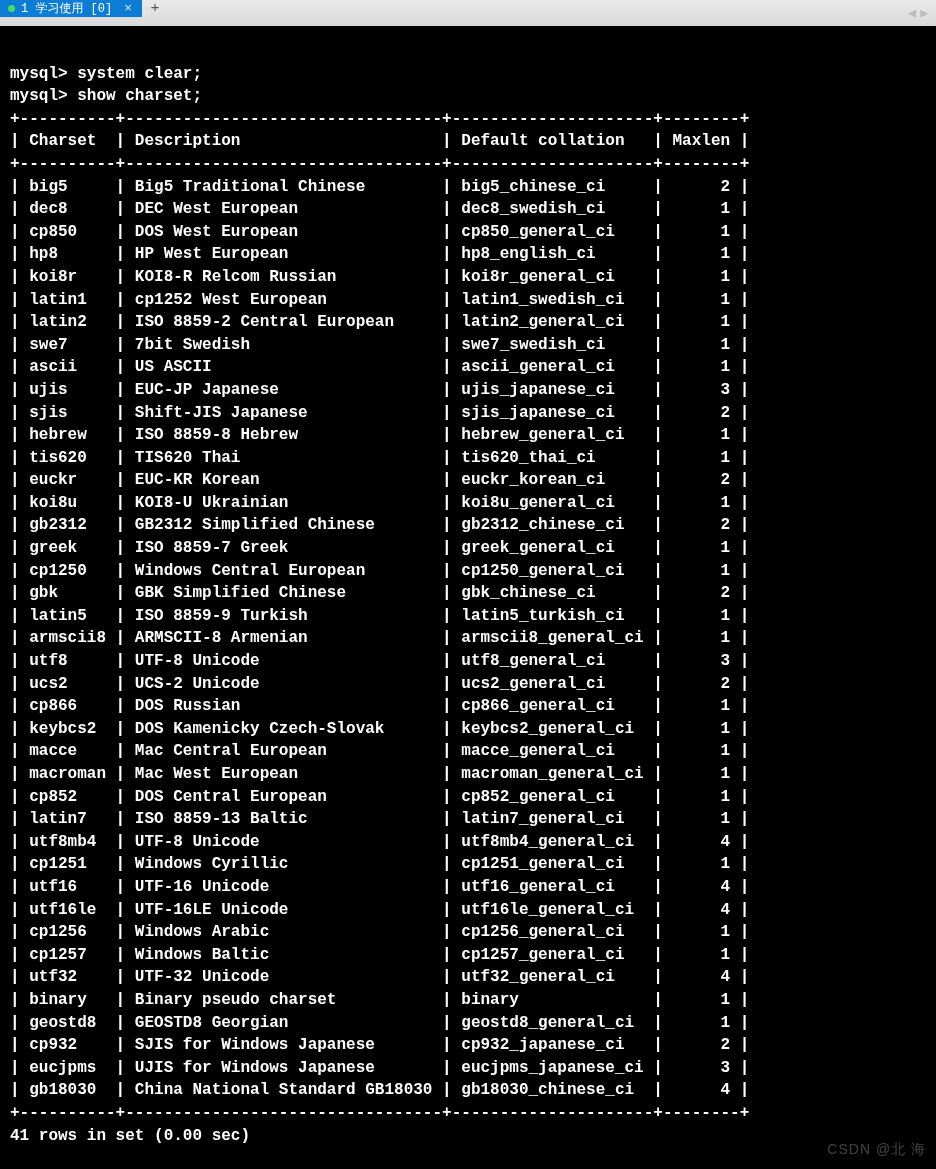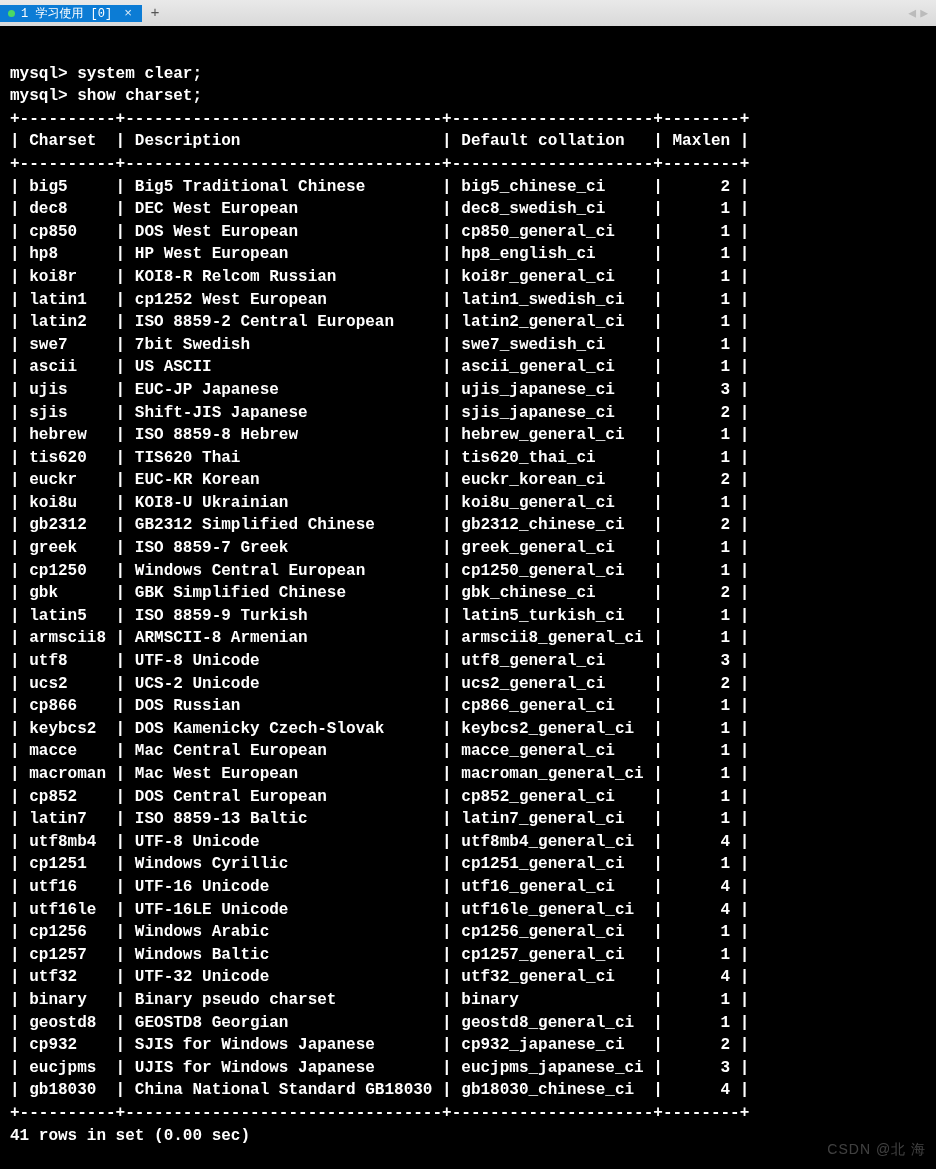--- a/index.html
+++ b/index.html
@@ -1,17 +1,17 @@
 <!DOCTYPE html>
 <html><head>
 <meta charset="utf-8">
 <style>
   * { margin: 0; padding: 0; box-sizing: border-box; }
   html, body { width: 936px; height: 1169px; background: #000; overflow: hidden; font-family: "Consolas","Menlo","Courier New",monospace; }
-  .tabbar { height: 26px; background: linear-gradient(#e9e9e9,#d9d9d9); display: flex; align-items: center; position: relative; }
+  .tabbar { height: 26px; background: linear-gradient(#e9e9e9,#d9d9d9); display: flex; align-items: flex-start; position: relative; }
   .tab { display: flex; align-items: center; padding: 0 10px 0 8px; font-size: 12px; gap: 6px; cursor: default; }
   .tab.active { background: #0c7cd5; color: #fff; }
   .dot { width: 7px; height: 7px; border-radius: 50%; background: #4bd964; }
   .tab-close { margin-left: 6px; font-size: 13px; color: #fff; opacity: .85; }
   .newtab { width: 26px; display: flex; align-items: center; justify-content: center; color: #555; font-size: 15px; }
   .nav-arrows { position: absolute; right: 6px; top: 0; height: 100%; display: flex; align-items: center; gap: 0; color: #bbb; font-size: 13px; }
   .nav-arrows span { padding: 0 2px; }
   .terminal { background: #000; color: #fff; padding: 14px 10px 10px 10px; font-size: 16px; line-height: 22.6px; letter-spacing: 0; white-space: pre; font-weight: bold; position: relative; }
   .watermark { position: absolute; right: 10px; bottom: 10px; color: rgba(255,255,255,.25); font-size: 14px; font-weight: normal; letter-spacing: 1px; font-family: sans-serif; }
 </style>

